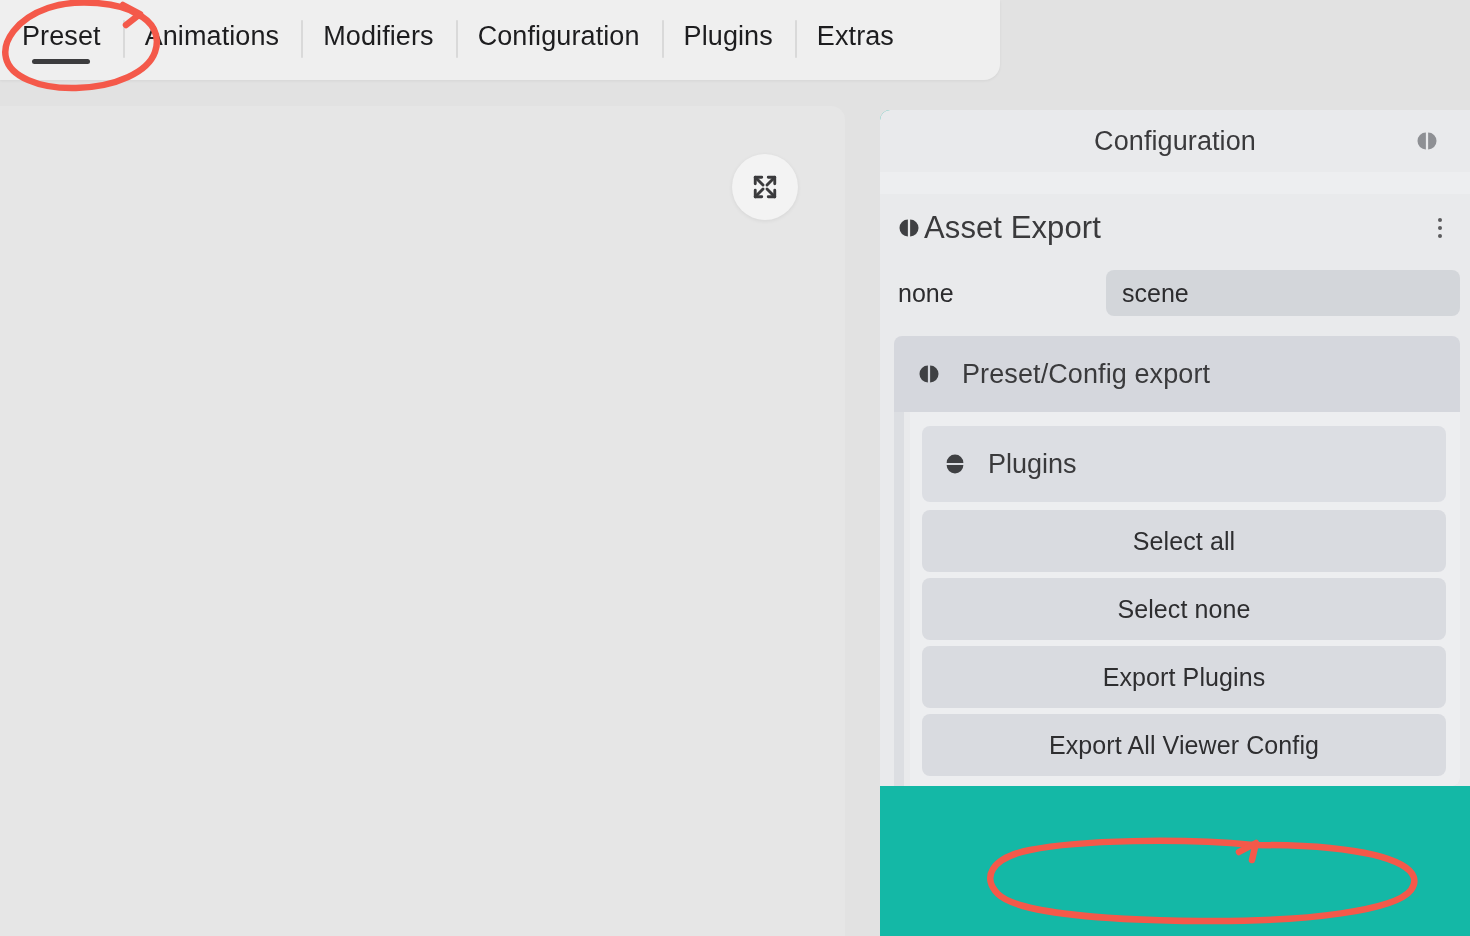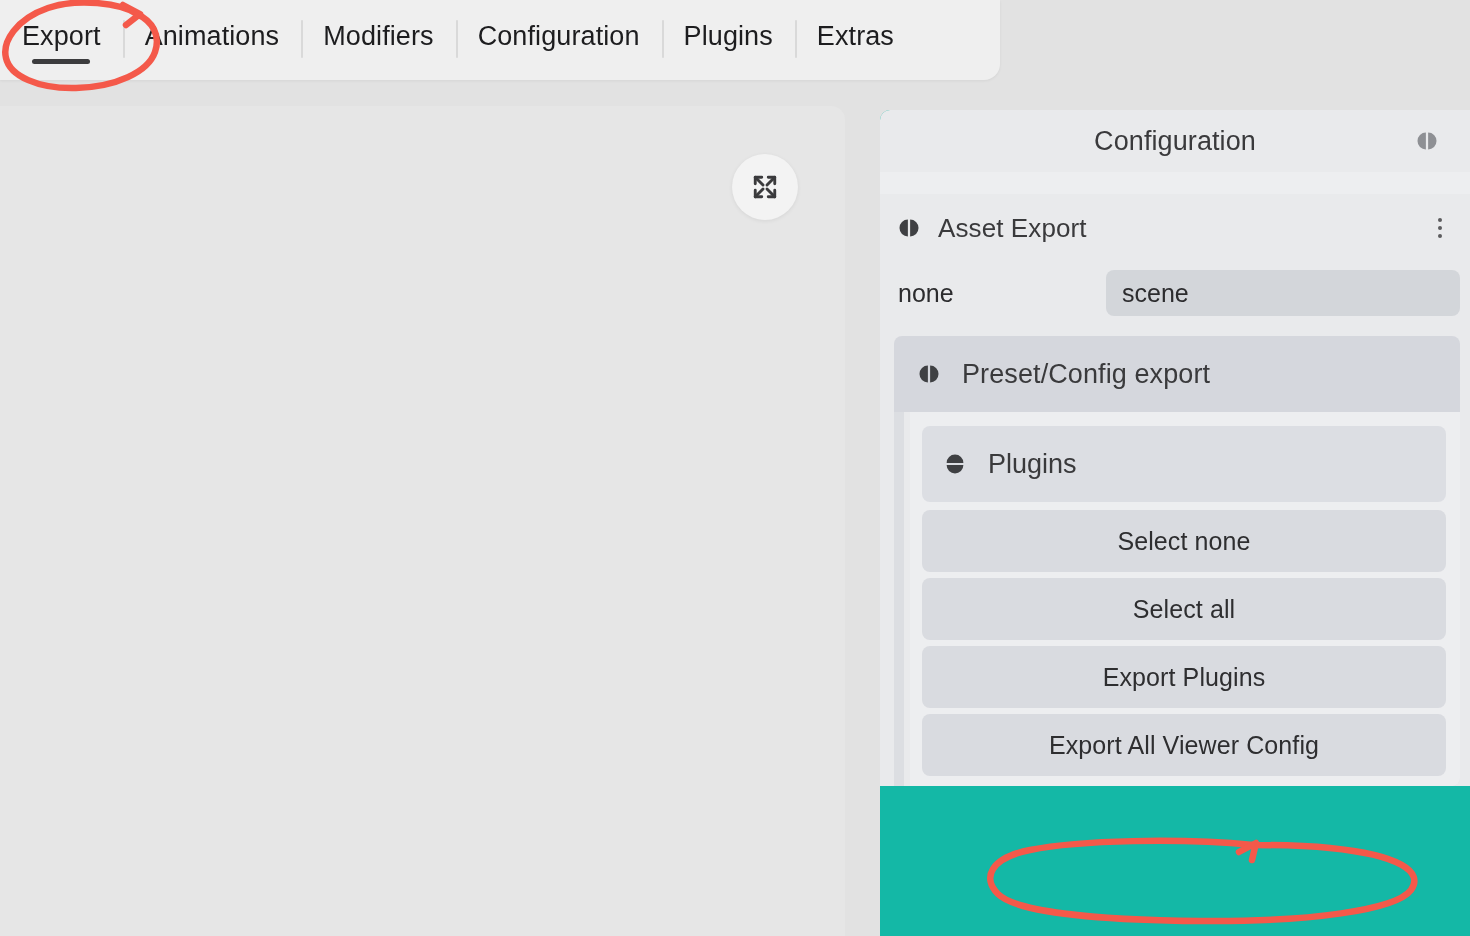--- a/index.html
+++ b/index.html
@@ -156,23 +156,23 @@
   }
   .section-head {
     display: flex;
     align-items: center;
     height: 68px;
     padding: 0 0 0 18px;
     position: relative;
     cursor: pointer;
   }
   .section-head .sec-title {
-    font-size: 26px;
+    font-size: 31px;
     color: #3a3a3c;
-    margin-left: 18px;
+    margin-left: 4px;
     letter-spacing: 0.1px;
   }
   .section-head .kebab {
     position: absolute;
     right: 22px;
     top: 50%;
     transform: translateY(-50%);
     display: flex;
     flex-direction: column;
     gap: 4px;
@@ -330,21 +330,21 @@
     z-index: 50;
   }
 </style>
 </head>
 <body>
 
 <div id="app">
 
   <nav class="tabbar">
     <div class="tab active">
-      <span class="tab-label">Export</span>
+      <span class="tab-label">Preset</span>
       <span class="tab-underline"></span>
     </div>
     <div class="tab">
       <span class="tab-label">Animations</span>
       <span class="tab-underline"></span>
     </div>
     <div class="tab">
       <span class="tab-label">Modifiers</span>
       <span class="tab-underline"></span>
     </div>
@@ -434,22 +434,22 @@
               <span class="glyph">
                 <svg width="20" height="20" viewBox="0 0 20 20">
                   <path d="M1.6 10 A8.4 8.4 0 0 1 18.4 10 Z" fill="#3f4043" transform="translate(0,-1.1)"></path>
                   <path d="M1.6 10 A8.4 8.4 0 0 0 18.4 10 Z" fill="#3f4043" transform="translate(0,1.1)"></path>
                 </svg>
               </span>
               <span class="sub-title">Plugins</span>
             </div>
 
             <div class="btn-stack">
+              <button class="action-btn">Select all</button>
               <button class="action-btn">Select none</button>
-              <button class="action-btn">Select all</button>
               <button class="action-btn">Export Plugins</button>
               <button class="action-btn">Export All Viewer Config</button>
             </div>
 
           </div>
         </div>
       </div>
 
     </div>
   </aside>

